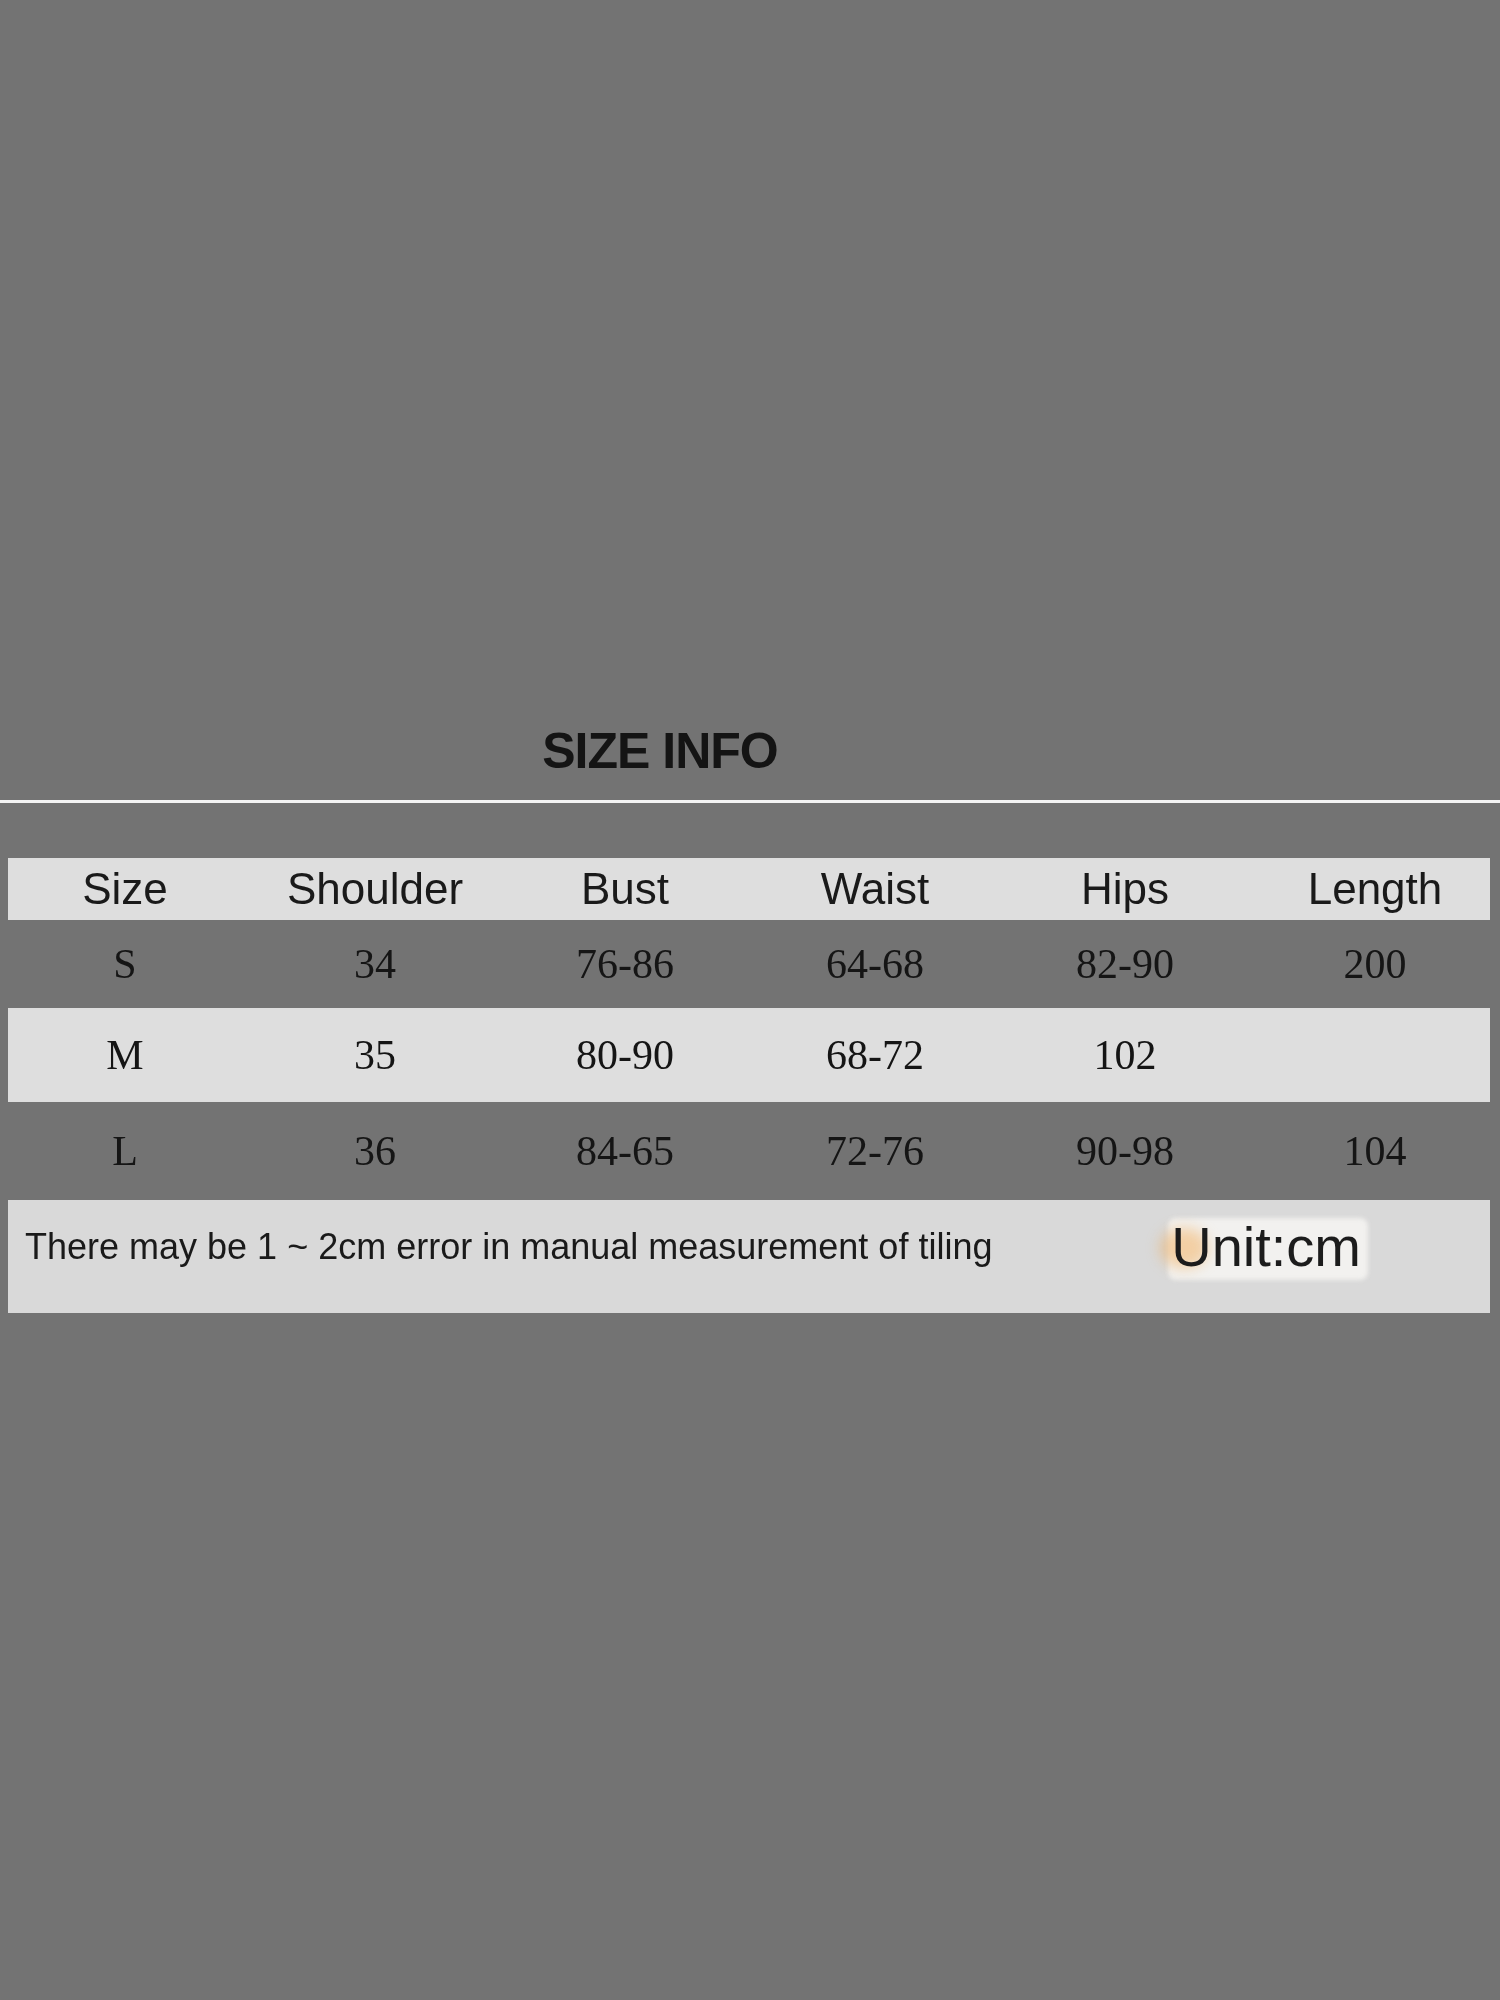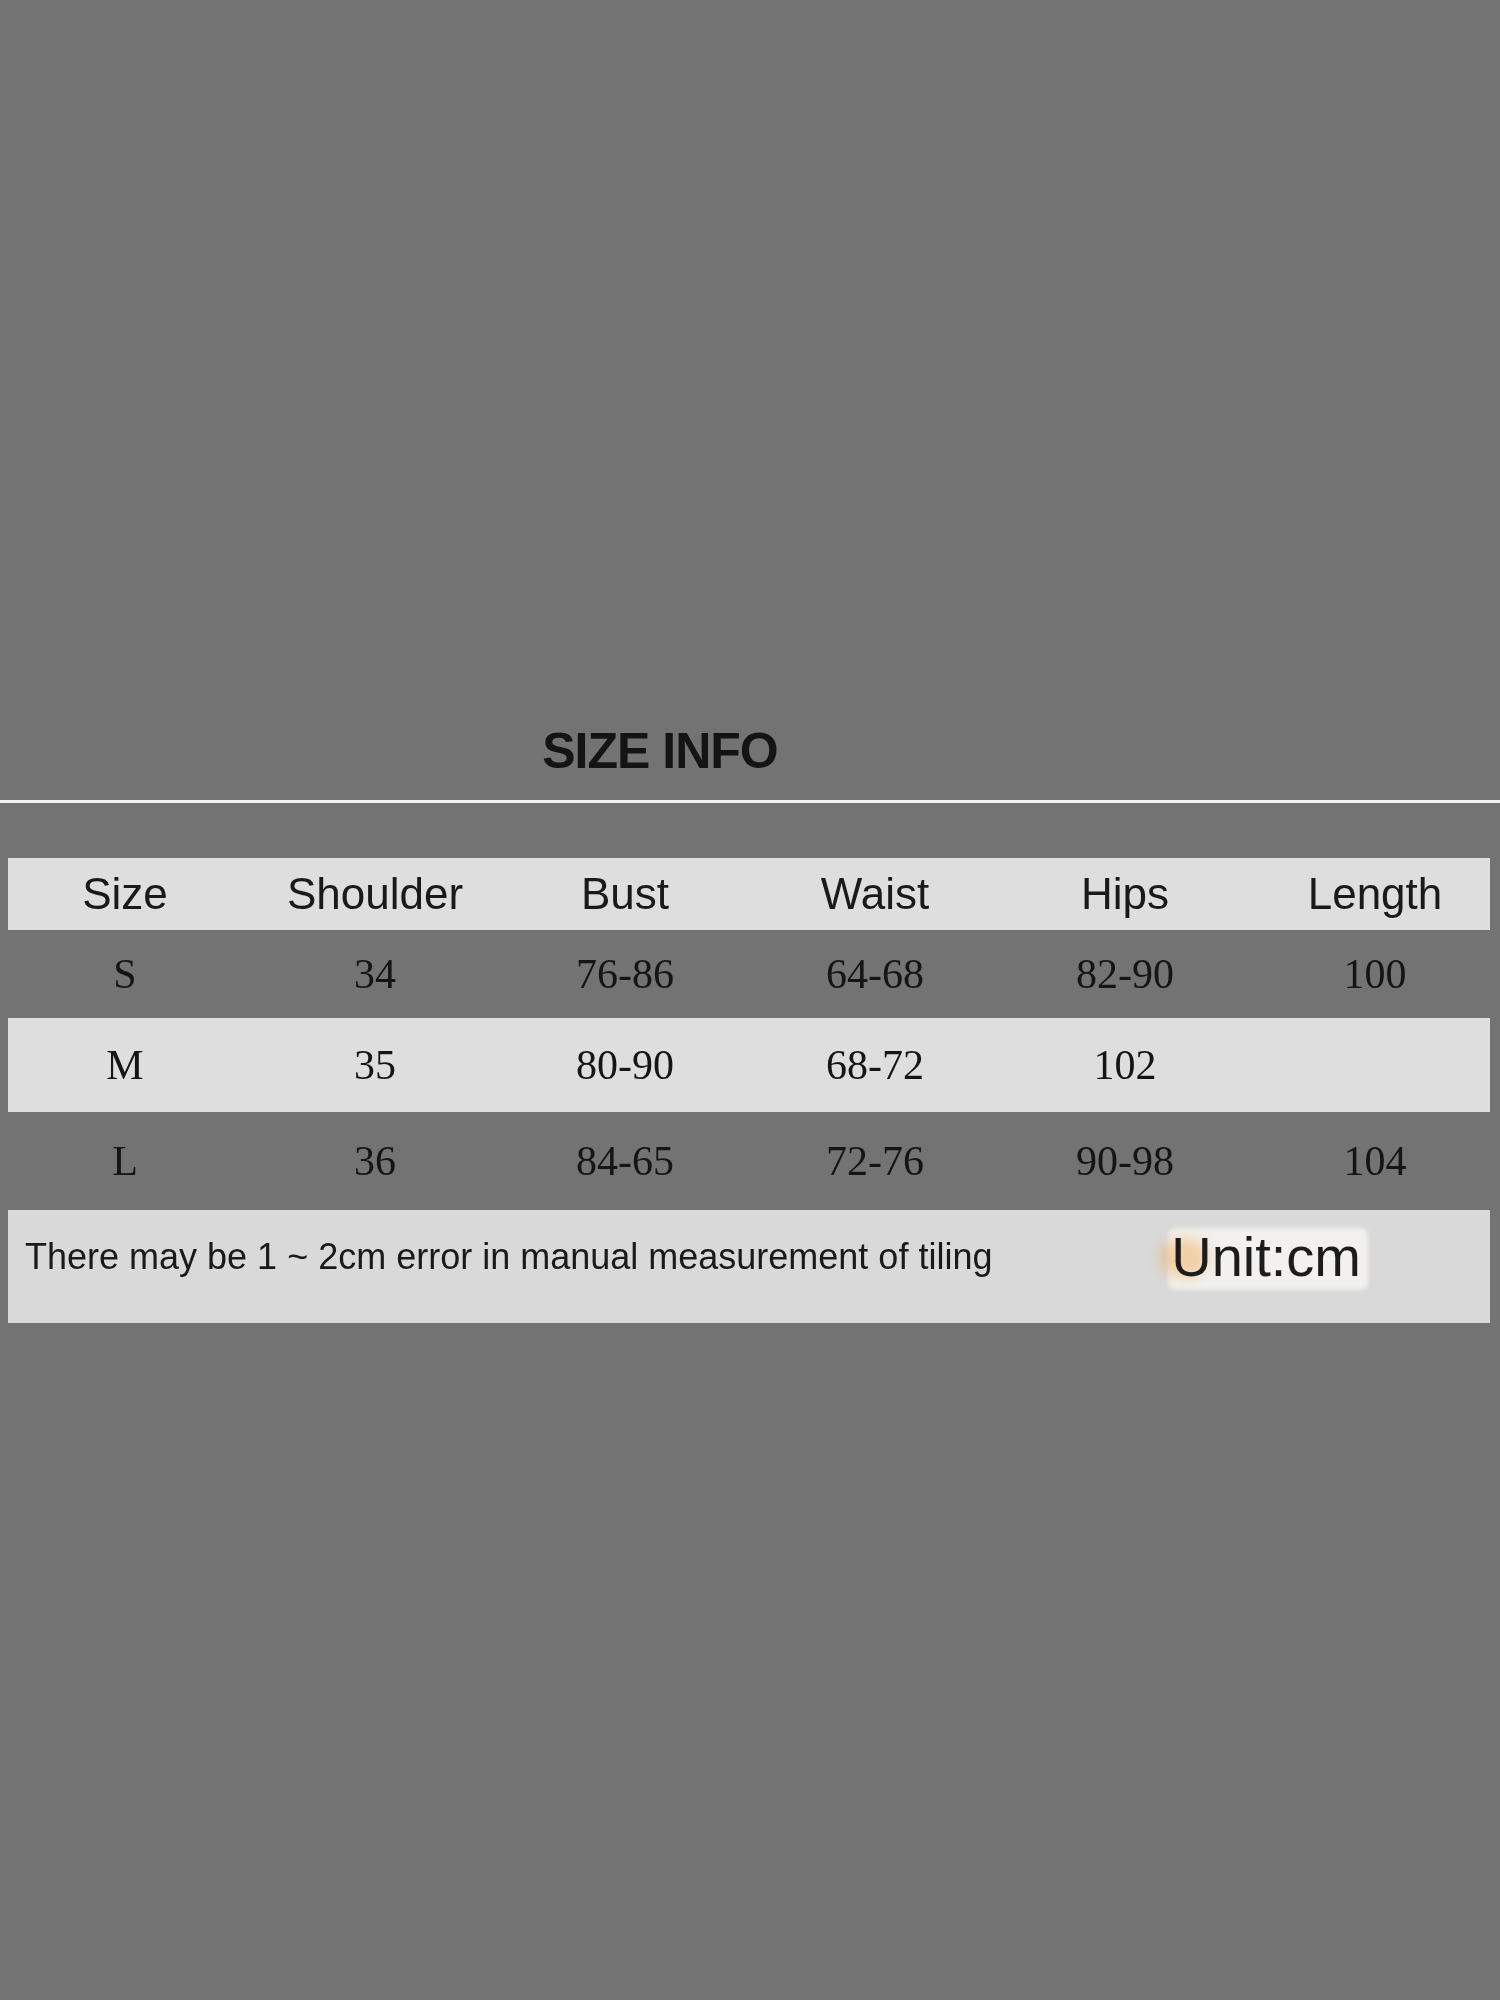--- a/index.html
+++ b/index.html
@@ -50,21 +50,21 @@
     background: #dedede;
   }
   .trow .cell {
     position: relative;
     width: 16.6667%;
     display: flex;
     align-items: center;
     justify-content: center;
   }
 
-  .thead { height: 72px; }
+  .thead { height: 62px; }
   .thead .cell {
     font-family: "Liberation Sans", sans-serif;
     font-size: 44px;
     color: #1a1a1a;
   }
 
   .row-s { height: 88px; }
   .row-m { height: 94px; }
   .row-l { height: 98px; }
   .data-row .cell {
@@ -141,21 +141,21 @@
       <div class="cell">Hips</div>
       <div class="cell">Length</div>
     </div>
 
     <div class="trow data-row row-s">
       <div class="cell">S</div>
       <div class="cell">34</div>
       <div class="cell">76-86</div>
       <div class="cell">64-68</div>
       <div class="cell">82-90</div>
-      <div class="cell">100</div>
+      <div class="cell">200</div>
     </div>
 
     <div class="trow data-row row-m">
       <div class="band-bg"></div>
       <div class="cell">M</div>
       <div class="cell">35</div>
       <div class="cell">80-90</div>
       <div class="cell">68-72</div>
       <div class="cell">102</div>
     </div>

